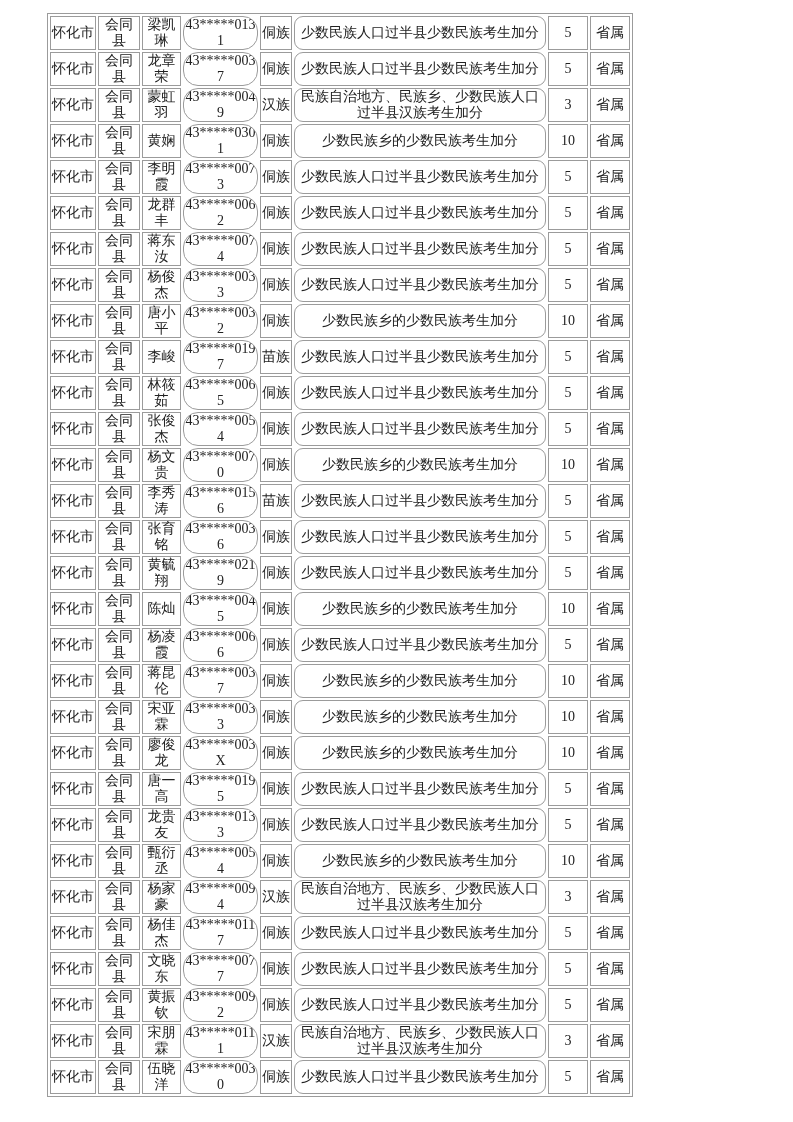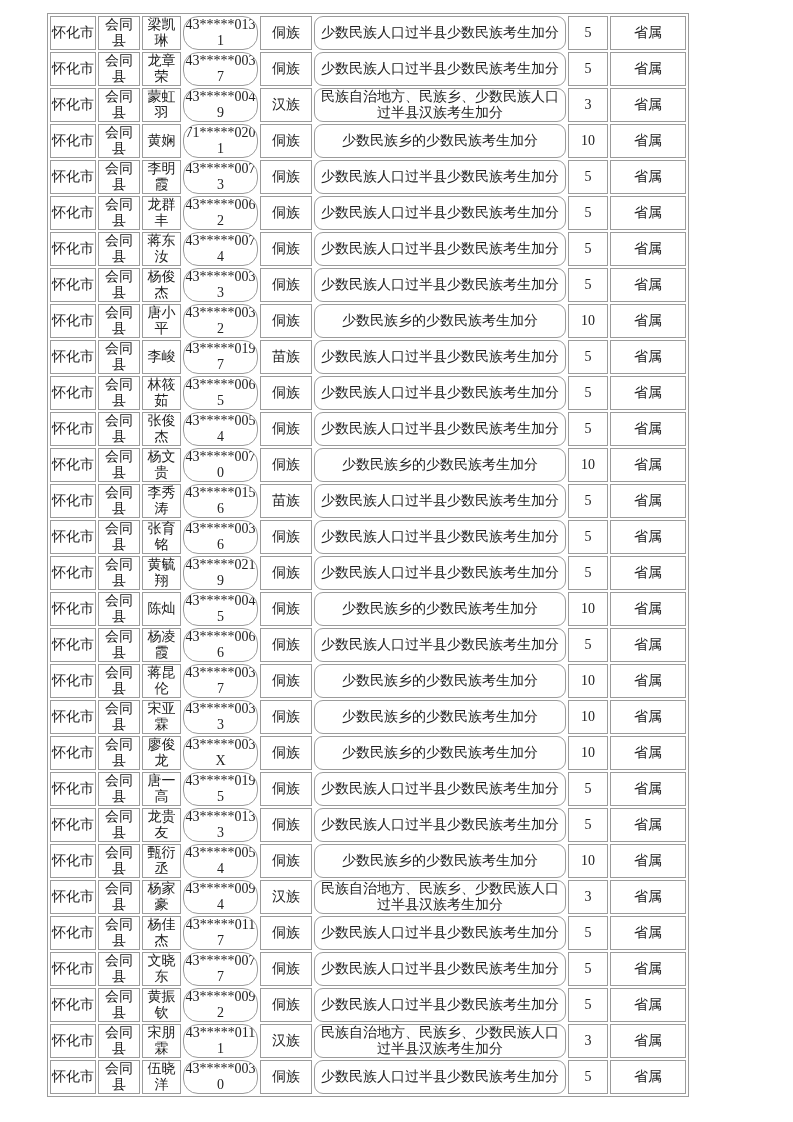--- a/index.html
+++ b/index.html
@@ -34,24 +34,24 @@
     vertical-align: middle;
     font-size: 14px;
     line-height: 16px;
     word-break: break-all;
     overflow: hidden;
   }
   td.c-city      { width: 46px; }
   td.c-county    { width: 42px; }
   td.c-name      { width: 39px; }
   td.c-id        { width: 75px; font-size: 13.5px; border-radius: 15px; }
-  td.c-ethnicity { width: 52px; }
+  td.c-ethnicity { width: 32px; }
   td.c-reason    { width: 252px; border-radius: 9px; }
   td.c-points    { width: 40px; }
-  td.c-affil     { width: 76px; }
+  td.c-affil     { width: 40px; }
   .id-line { display: block; }
 </style>
 </head>
 <body>
 
 <div class="page">
   <table class="grid">
     <tbody id="rows">
         <tr>
     <td class="c-city">怀化市</td>
@@ -90,21 +90,21 @@
     <td class="c-ethnicity">汉族</td>
     <td class="c-reason">民族自治地方、民族乡、少数民族人口过半县汉族考生加分</td>
     <td class="c-points">3</td>
     <td class="c-affil">省属</td>
   </tr>
         <tr>
     <td class="c-city">怀化市</td>
     <td class="c-county">会同县</td>
     <td class="c-name">黄娴</td>
     <td class="c-id">
-      <span class="id-line">71*****020</span>
+      <span class="id-line">43*****030</span>
       <span class="id-line">1</span>
     </td>
     <td class="c-ethnicity">侗族</td>
     <td class="c-reason">少数民族乡的少数民族考生加分</td>
     <td class="c-points">10</td>
     <td class="c-affil">省属</td>
   </tr>
         <tr>
     <td class="c-city">怀化市</td>
     <td class="c-county">会同县</td>

